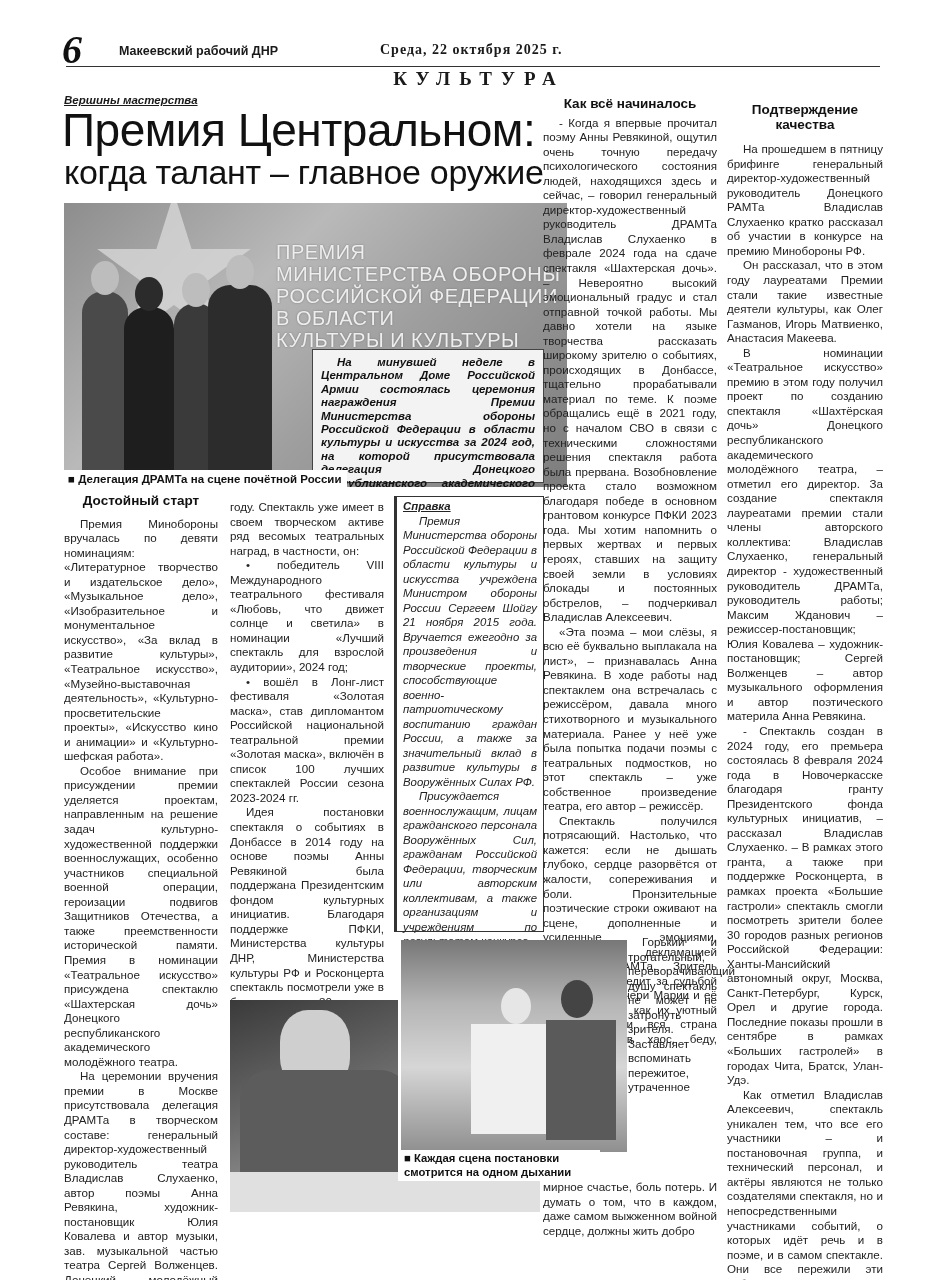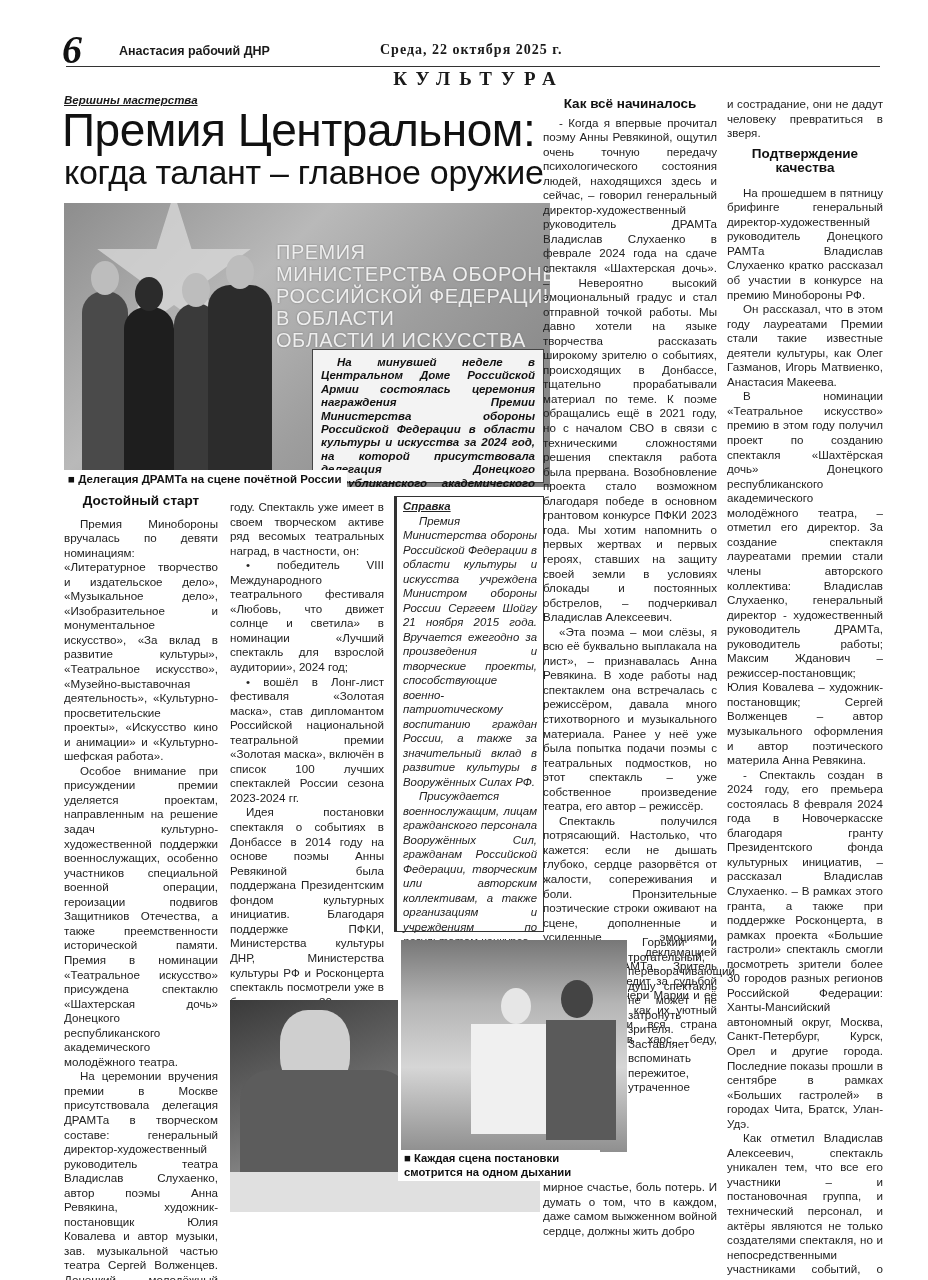--- a/index.html
+++ b/index.html
@@ -7,21 +7,21 @@
   .abs { position: absolute; }
   .pagenum { left: 62px; top: 30px; font-family: "Liberation Serif", serif; font-style: italic; font-weight: bold; font-size: 40px; line-height: 40px; color:#111; }
   .paper-name { left: 119px; top: 44px; font-size: 12.5px; font-weight: bold; font-family: "Liberation Sans", sans-serif; }
   .issue-date { left: 380px; top: 42px; font-size: 14px; font-weight: bold; font-family: "Liberation Serif", serif; letter-spacing: 1px; }
   .header-rule { left: 66px; top: 66px; width: 814px; height: 0; border-top: 1.5px solid #333; }
   .rubric { left: 0; width: 928px; top: 68px; text-align: center; font-family: "Liberation Serif", serif; font-weight: bold; font-size: 19px; letter-spacing: 9px; padding-left: 30px; box-sizing: border-box; }
   .kicker { left: 64px; top: 94px; font-size: 11.5px; font-weight: bold; font-style: italic; text-decoration: underline; font-family: Liberation Sans, sans-serif; }
   .headline { left: 62px; top: 104px; font-size: 46px; line-height: 52px; font-family: "Liberation Sans", sans-serif; color: #111; letter-spacing: -0.5px; }
   .subhead { left: 64px; top: 152px; font-size: 34px; line-height: 40px; font-family: "Liberation Sans", sans-serif; color:#111; letter-spacing:-0.3px; }
 
-  .photo-main { left: 64px; top: 203px; width: 486px; height: 284px; background: linear-gradient(135deg, #8d8d8d 0%, #b9b9b9 35%, #9e9e9e 60%, #7d7d7d 100%); overflow: hidden; }
+  .photo-main { left: 64px; top: 203px; width: 486px; height: 284px; background: linear-gradient(135deg, #8d8d8d 0%, #b9b9b9 35%, #9e9e9e 60%, #7d7d7d 100%); overflow: hidden; padding-left: 17px; }
   .photo-main .star { position:absolute; left: 30px; top: -10px; width: 160px; height: 160px; background:#d7d7d7; clip-path: polygon(50% 0%, 61% 35%, 98% 35%, 68% 57%, 79% 91%, 50% 70%, 21% 91%, 32% 57%, 2% 35%, 39% 35%); opacity:.8; }
   .photo-main .banner { position:absolute; left: 212px; top: 38px; color:#eeeeee; font-family:"Liberation Sans", sans-serif; font-size: 20px; line-height: 22px; letter-spacing: 0.5px; white-space: nowrap; text-shadow: 0 0 2px #777; }
   .person { position:absolute; bottom: 0; border-radius: 22px 22px 4px 4px; }
   .person .head { position:absolute; top:-30px; left:50%; width:28px; height:34px; margin-left:-14px; border-radius:50%; background:#bdbdbd; }
   .intro-box { position:absolute; left: 248px; top: 146px; width: 232px; height: 134px; background:#f3f3f3; border: 1px solid #444; padding: 6px 8px; box-sizing: border-box; font-family:"Liberation Sans", sans-serif; font-weight:bold; font-style:italic; font-size: 11.5px; line-height: 13.4px; text-align: justify; text-indent: 16px; color:#111; }
   .photo-caption { position:absolute; left: 0; bottom: 0; background:#fff; padding: 3px 6px 2px 4px; font-size: 11.5px; font-weight: bold; color:#111; }
 
   .col { position:absolute; font-size: 11.6px; line-height: 14.55px; text-align: justify; color:#222; }
   .col p { margin: 0; text-indent: 16px; }
   .col h3 { margin: 0 0 8px 0; font-size: 13.5px; text-align:center; font-weight:bold; font-family:"Liberation Sans", sans-serif; color:#111; }
@@ -38,37 +38,37 @@
   .photo-scene1 { left: 230px; top: 1000px; width: 310px; height: 212px; background: linear-gradient(160deg, #3a3a3a 0%, #6b6b6b 40%, #9a9a9a 70%, #d0d0d0 100%); overflow:hidden; }
   .photo-scene2 { left: 398px; top: 940px; width: 226px; height: 212px; background: linear-gradient(180deg, #777 0%, #b5b5b5 30%, #d6d6d6 60%, #8f8f8f 100%); border-left: 3px solid #fff; overflow:hidden; }
   .scene-caption { left: 398px; top: 1150px; width: 190px; background:#fff; padding: 2px 6px; font-size: 11.3px; line-height: 13.5px; font-weight:bold; color:#111; }
   .wrap-col { position:absolute; font-size: 11.6px; line-height: 14.55px; text-align: justify; color:#222; }
   .wrap-col p { margin:0; }
 </style>
 </head>
 <body>
 
 <div class="abs pagenum">6</div>
-<div class="abs paper-name">Анастасия рабочий ДНР</div>
+<div class="abs paper-name">Макеевский рабочий ДНР</div>
 <div class="abs issue-date">Среда, 22 октября 2025 г.</div>
 <div class="abs header-rule"></div>
 <div class="abs rubric">КУЛЬТУРА</div>
 
 <div class="abs kicker">Вершины мастерства</div>
 <div class="abs headline">Премия Центральном:</div>
 <div class="abs subhead">когда талант – главное оружие</div>
 
 <div class="abs photo-main">
   <div class="star"></div>
   <div class="banner">
     <div>ПРЕМИЯ</div>
     <div>МИНИСТЕРСТВА ОБОРОНЫ</div>
     <div>РОССИЙСКОЙ ФЕДЕРАЦИИ</div>
     <div>В ОБЛАСТИ</div>
-    <div>ОБЛАСТИ И ИСКУССТВА</div>
+    <div>КУЛЬТУРЫ И КУЛЬТУРЫ</div>
   </div>
   <div class="person" style="left:18px;width:46px;height:196px;background:#4a4a4a;">
       <div class="head"></div>
     </div>
   <div class="person" style="left:60px;width:50px;height:180px;background:#1e1e1e;">
       <div class="head" style="background:#2b2b2b"></div>
     </div>
   <div class="person" style="left:110px;width:44px;height:184px;background:#3a3a3a;">
       <div class="head"></div>
     </div>
@@ -109,21 +109,20 @@
 </div>
 
 <div class="wrap-col" style="left:628px;top:935px;width:89px;">
   <p style="text-indent:14px">Горький и трогательный, переворачивающий душу спектакль не может не затронуть зрителя. Заставляет вспоминать пережитое, утраченное</p>
 </div>
 <div class="wrap-col" style="left:543px;top:1180px;width:174px;">
   <p>мирное счастье, боль потерь. И думать о том, что в каждом, даже самом выжженном войной сердце, должны жить добро</p>
 </div>
 
 <div class="col col4">
-  <p style="text-indent:0">и сострадание, они не дадут человеку превратиться в зверя.</p>
   <h3 style="margin:6px 0 10px 0">Подтверждение качества</h3>
   <p>На прошедшем в пятницу брифинге генеральный директор-художественный руководитель Донецкого РАМТа Владислав Слухаенко кратко рассказал об участии в конкурсе на премию Минобороны РФ.</p>
   <p>Он рассказал, что в этом году лауреатами Премии стали такие известные деятели культуры, как Олег Газманов, Игорь Матвиенко, Анастасия Макеева.</p>
   <p>В номинации «Театральное искусство» премию в этом году получил проект по созданию спектакля «Шахтёрская дочь» Донецкого республиканского академического молодёжного театра, – отметил его директор. За создание спектакля лауреатами премии стали члены авторского коллектива: Владислав Слухаенко, генеральный директор - художественный руководитель ДРАМТа, руководитель работы; Максим Жданович – режиссер-постановщик; Юлия Ковалева – художник-постановщик; Сергей Волженцев – автор музыкального оформления и автор поэтического материла Анна Ревякина.</p>
   <p>- Спектакль создан в 2024 году, его премьера состоялась 8 февраля 2024 года в Новочеркасске благодаря гранту Президентского фонда культурных инициатив, – рассказал Владислав Слухаенко. – В рамках этого гранта, а также при поддержке Росконцерта, в рамках проекта «Большие гастроли» спектакль смогли посмотреть зрители более 30 городов разных регионов Российской Федерации: Ханты-Мансийский автономный округ, Москва, Санкт-Петербург, Курск, Орел и другие города. Последние показы прошли в сентябре в рамках «Больших гастролей» в городах Чита, Братск, Улан-Удэ.</p>
   <p>Как отметил Владислав Алексеевич, спектакль уникален тем, что все его участники – и постановочная группа, и технический персонал, и актёры являются не только создателями спектакля, но и непосредственными участниками событий, о которых идёт речь и в поэме, и в самом спектакле. Они все пережили эти события 2014 года в Донбассе. И по сути дела все эти люди рассказывают со сцены о том, что происходило с ними самими.</p>
 
 </div>
 
 <div class="abs photo-scene1">

